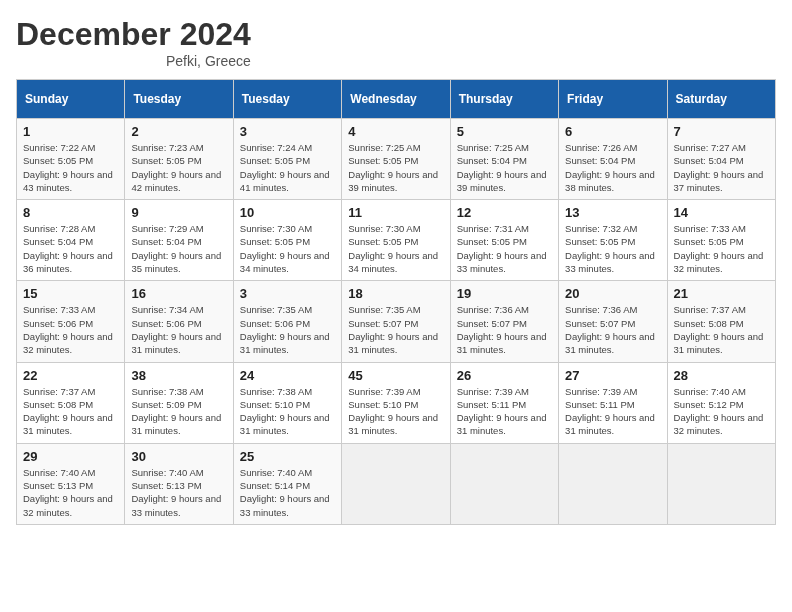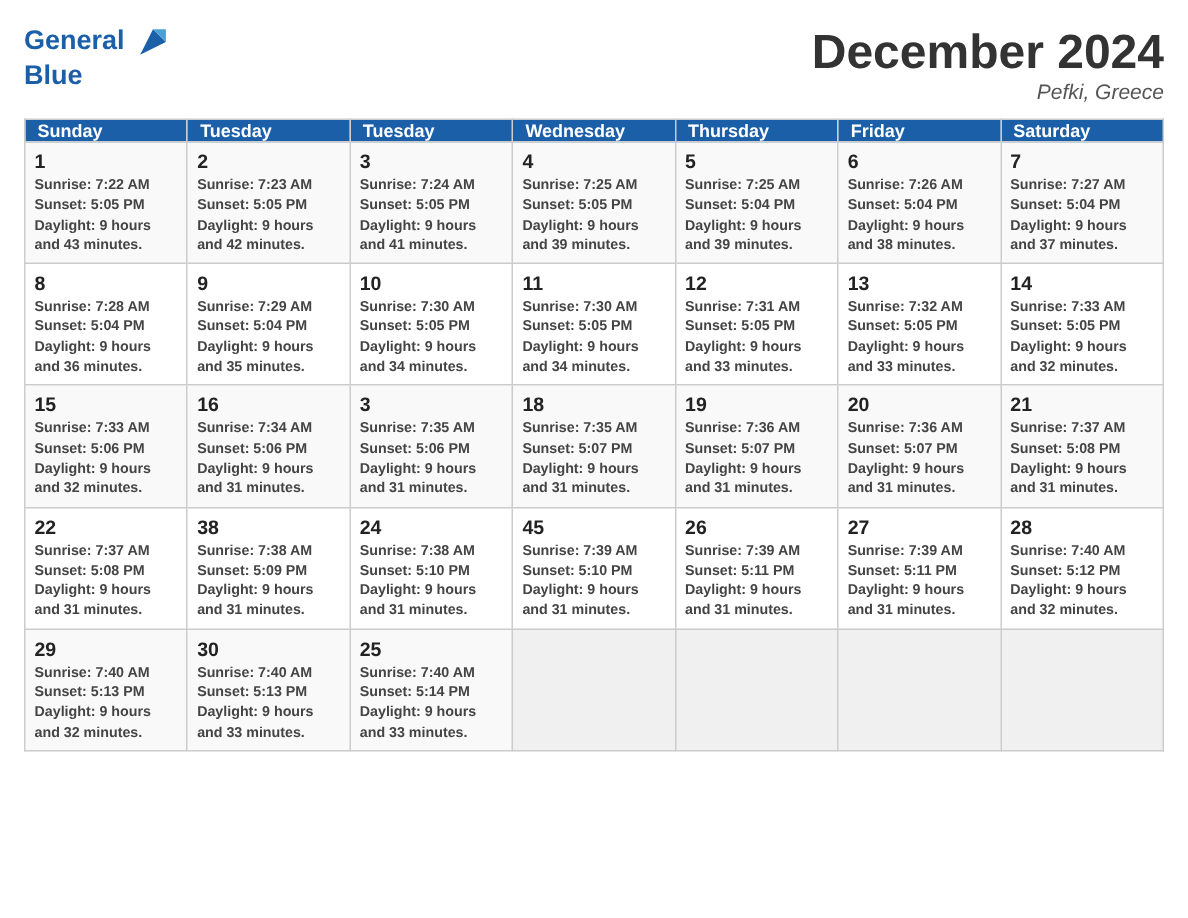--- a/index.html
+++ b/index.html
@@ -38,32 +38,31 @@
       text-align: right;
     }
     .month-title {
       font-size: 32px;
       font-weight: bold;
       color: #333;
     }
     .location {
       font-size: 14px;
       color: #555;
-      font-style: italic;
     }
     table {
       width: 100%;
       border-collapse: collapse;
     }
     thead tr th {
       background-color: #1a5fa8;
       color: #fff;
       font-size: 12px;
       font-weight: bold;
-      padding: 0 8px;
+      padding: 12px 8px;
       text-align: left;
       border: 1px solid #ccc;
     }
     tbody tr td {
       vertical-align: top;
       border: 1px solid #ccc;
       padding: 5px 6px;
       font-size: 10px;
       color: #333;
       width: calc(100% / 7);
@@ -80,42 +79,29 @@
       font-size: 13px;
       font-weight: bold;
       color: #222;
       display: block;
       margin-bottom: 2px;
     }
     .day-detail {
       font-size: 9.5px;
       line-height: 1.4;
       color: #444;
-      font-weight: bold;
     }
     td.empty {
       background: #f0f0f0 !important;
     }
   </style>
 </head>
 <body>
 
 <div class="header">
-  <div class="logo">
-    <div>
-      <div class="logo-text">
-        <span>General</span>
-        <svg class="logo-icon" viewBox="0 0 28 28" style="display:inline-block;vertical-align:middle;">
-          <polygon points="4,24 14,4 24,14" fill="#1a5fa8"></polygon>
-          <polygon points="14,4 24,14 24,4" fill="#4a9fd4"></polygon>
-        </svg>
-      </div>
-      <div class="logo-text"><span style="color:#1a5fa8;">Blue</span></div>
-    </div>
-  </div>
   <div class="title-block">
     <div class="month-title">December 2024</div>
     <div class="location">Pefki, Greece</div>
   </div>
 </div>
 
 <table>
   <thead>
     <tr id="weekday-header">
     <th>Sunday</th>

